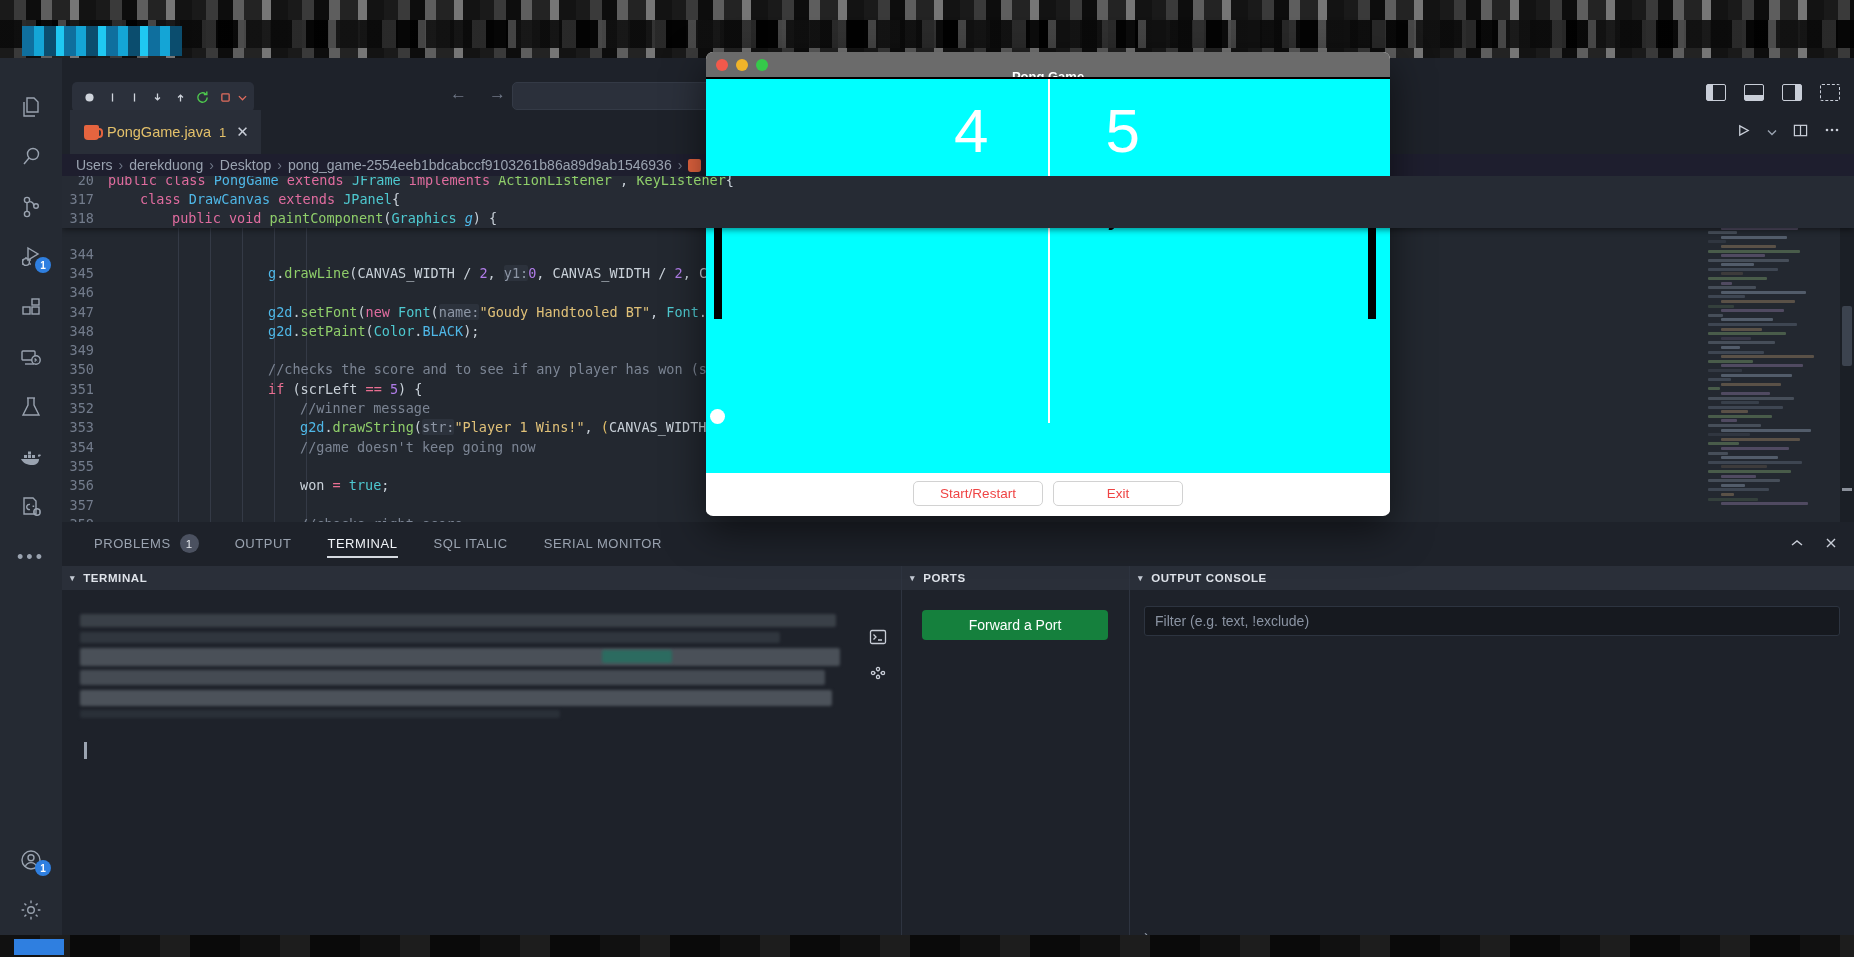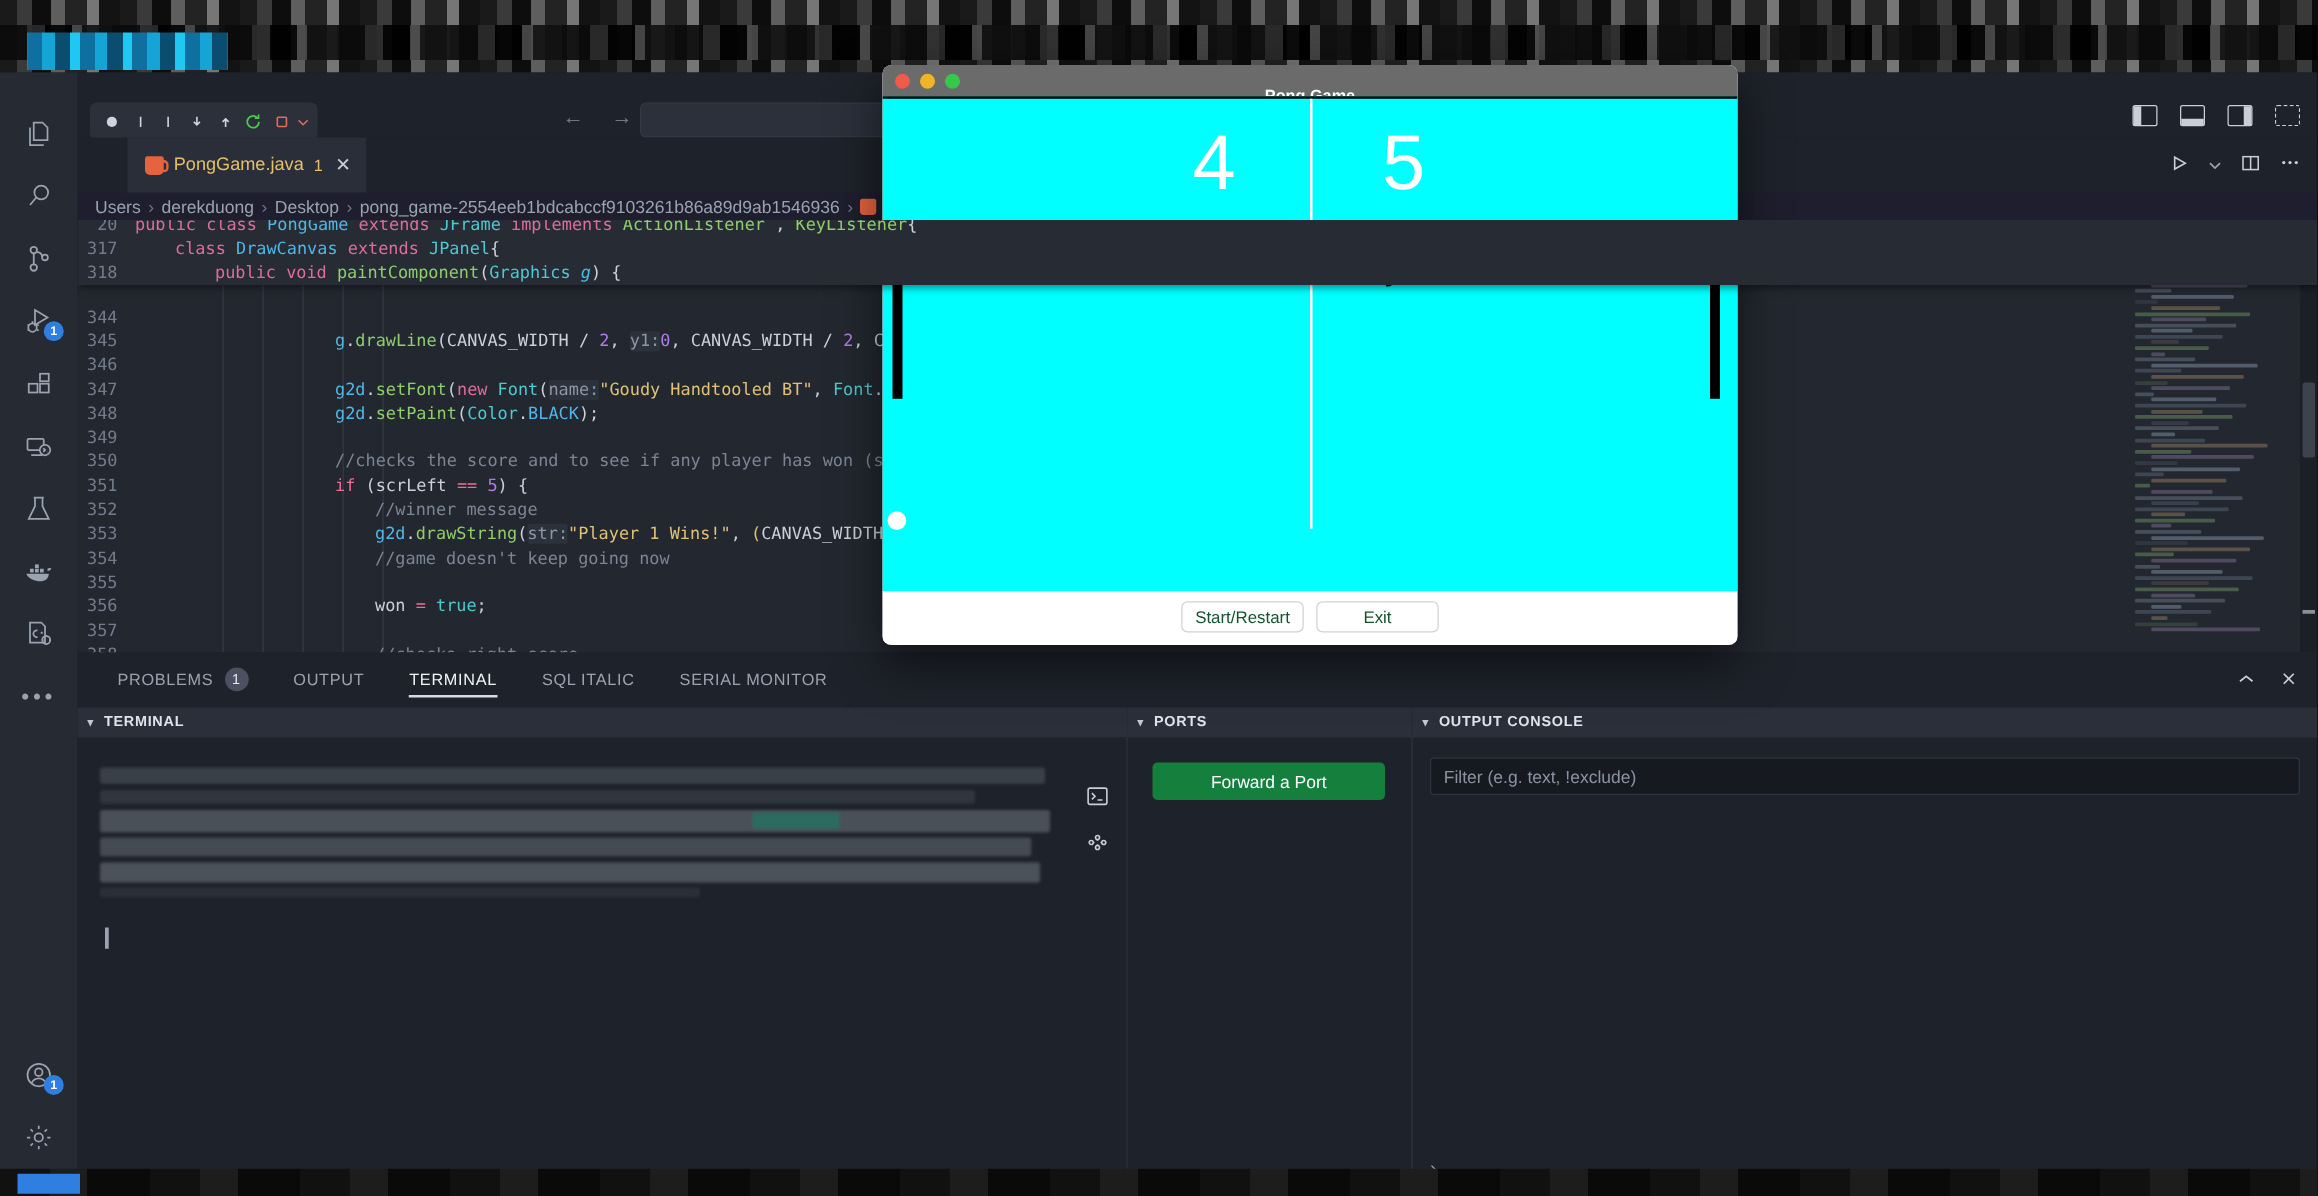--- a/index.html
+++ b/index.html
@@ -71,21 +71,21 @@
   .lay-ic{width:20px;height:17px;border:1.5px solid #c9ced8;border-radius:2px;position:relative;}
   .lay-ic::after{content:"";position:absolute;top:0;bottom:0;width:6px;background:#c9ced8;}
   .lay-ic.l::after{left:0;} .lay-ic.b::after{left:0;right:0;width:auto;top:10px;}
   .lay-ic.r::after{right:0;} .lay-ic.g{border-style:dashed;}
   .lay-ic.g::after{display:none;}
 
   
   .tabbar{position:absolute;left:62px;top:110px;width:1792px;height:44px;background:#1e222a;}
   .tab{
     position:absolute;left:8px;top:0;height:44px;background:#292e38;
-    display:flex;align-items:center;padding:0 12px 0 14px;gap:8px;margin-left:32px;
+    display:flex;align-items:center;padding:0 12px 0 14px;gap:8px;
   }
   .tab .coffee{width:15px;height:15px;background:#e5643f;border-radius:2px 2px 4px 4px;position:relative;}
   .tab .coffee::after{content:"";position:absolute;right:-4px;top:3px;width:5px;height:6px;border:2px solid #e5643f;border-left:none;border-radius:0 4px 4px 0;}
   .tab-label{color:#e3c06a;font-size:14.5px;}
   .tab-dirty{color:#e3c06a;font-size:13px;}
   .tab-close{color:#c9ced8;font-size:15px;margin-left:2px;}
   .tabactions{position:absolute;right:14px;top:12px;display:flex;gap:16px;align-items:center;color:#c9ced8;}
   .tabactions .run{color:#9aa3b0;font-size:13px;}
 
   
@@ -165,21 +165,21 @@
   .pong-title-text{position:absolute;left:0;right:0;text-align:center;color:#fff;font-size:13px;font-weight:bold;margin-top:23px;}
   .canvas{position:relative;height:396px;background:#00ffff;border-top:2px solid #000;}
   .midline{position:absolute;left:50%;top:0;bottom:50px;width:1.5px;background:#fff;}
   .score{position:absolute;top:16px;color:#fff;font-size:62px;font-weight:300;font-family:"Liberation Sans",sans-serif;}
   .score.left{left:248px;} .score.right{right:250px;}
   .winmsg{position:absolute;left:372px;top:128px;color:#000;font-size:21px;font-style:italic;font-weight:bold;}
   .paddle{position:absolute;width:8px;height:92px;background:#000;}
   .paddle.l{left:8px;top:148px;} .paddle.r{right:14px;top:148px;}
   .ball{position:absolute;left:4px;top:330px;width:15px;height:15px;border-radius:50%;background:#fff;}
   .pong-foot{height:41px;background:#fff;display:flex;align-items:center;justify-content:center;gap:10px;}
-  .pbtn{width:98px;height:25px;border:1px solid #d2d2d2;border-radius:5px;background:#fff;font-size:13.5px;color:#14532d;font-family:"Liberation Sans",sans-serif;cursor:pointer;}
+  .pbtn{width:130px;height:25px;border:1px solid #d2d2d2;border-radius:5px;background:#fff;font-size:13.5px;color:#ef4444;font-family:"Liberation Sans",sans-serif;cursor:pointer;}
 
   
   .statusbar{position:absolute;left:0;bottom:0;width:1854px;height:22px;
     background:repeating-linear-gradient(90deg,#111 0 40px,#1d1d1d 40px 70px,#0a0a0a 70px 120px);}
   .status-blue{position:absolute;left:14px;bottom:2px;width:50px;height:16px;background:#2f7fe0;}
 </style>
 </head>
 <body>
 
 <div id="root">

